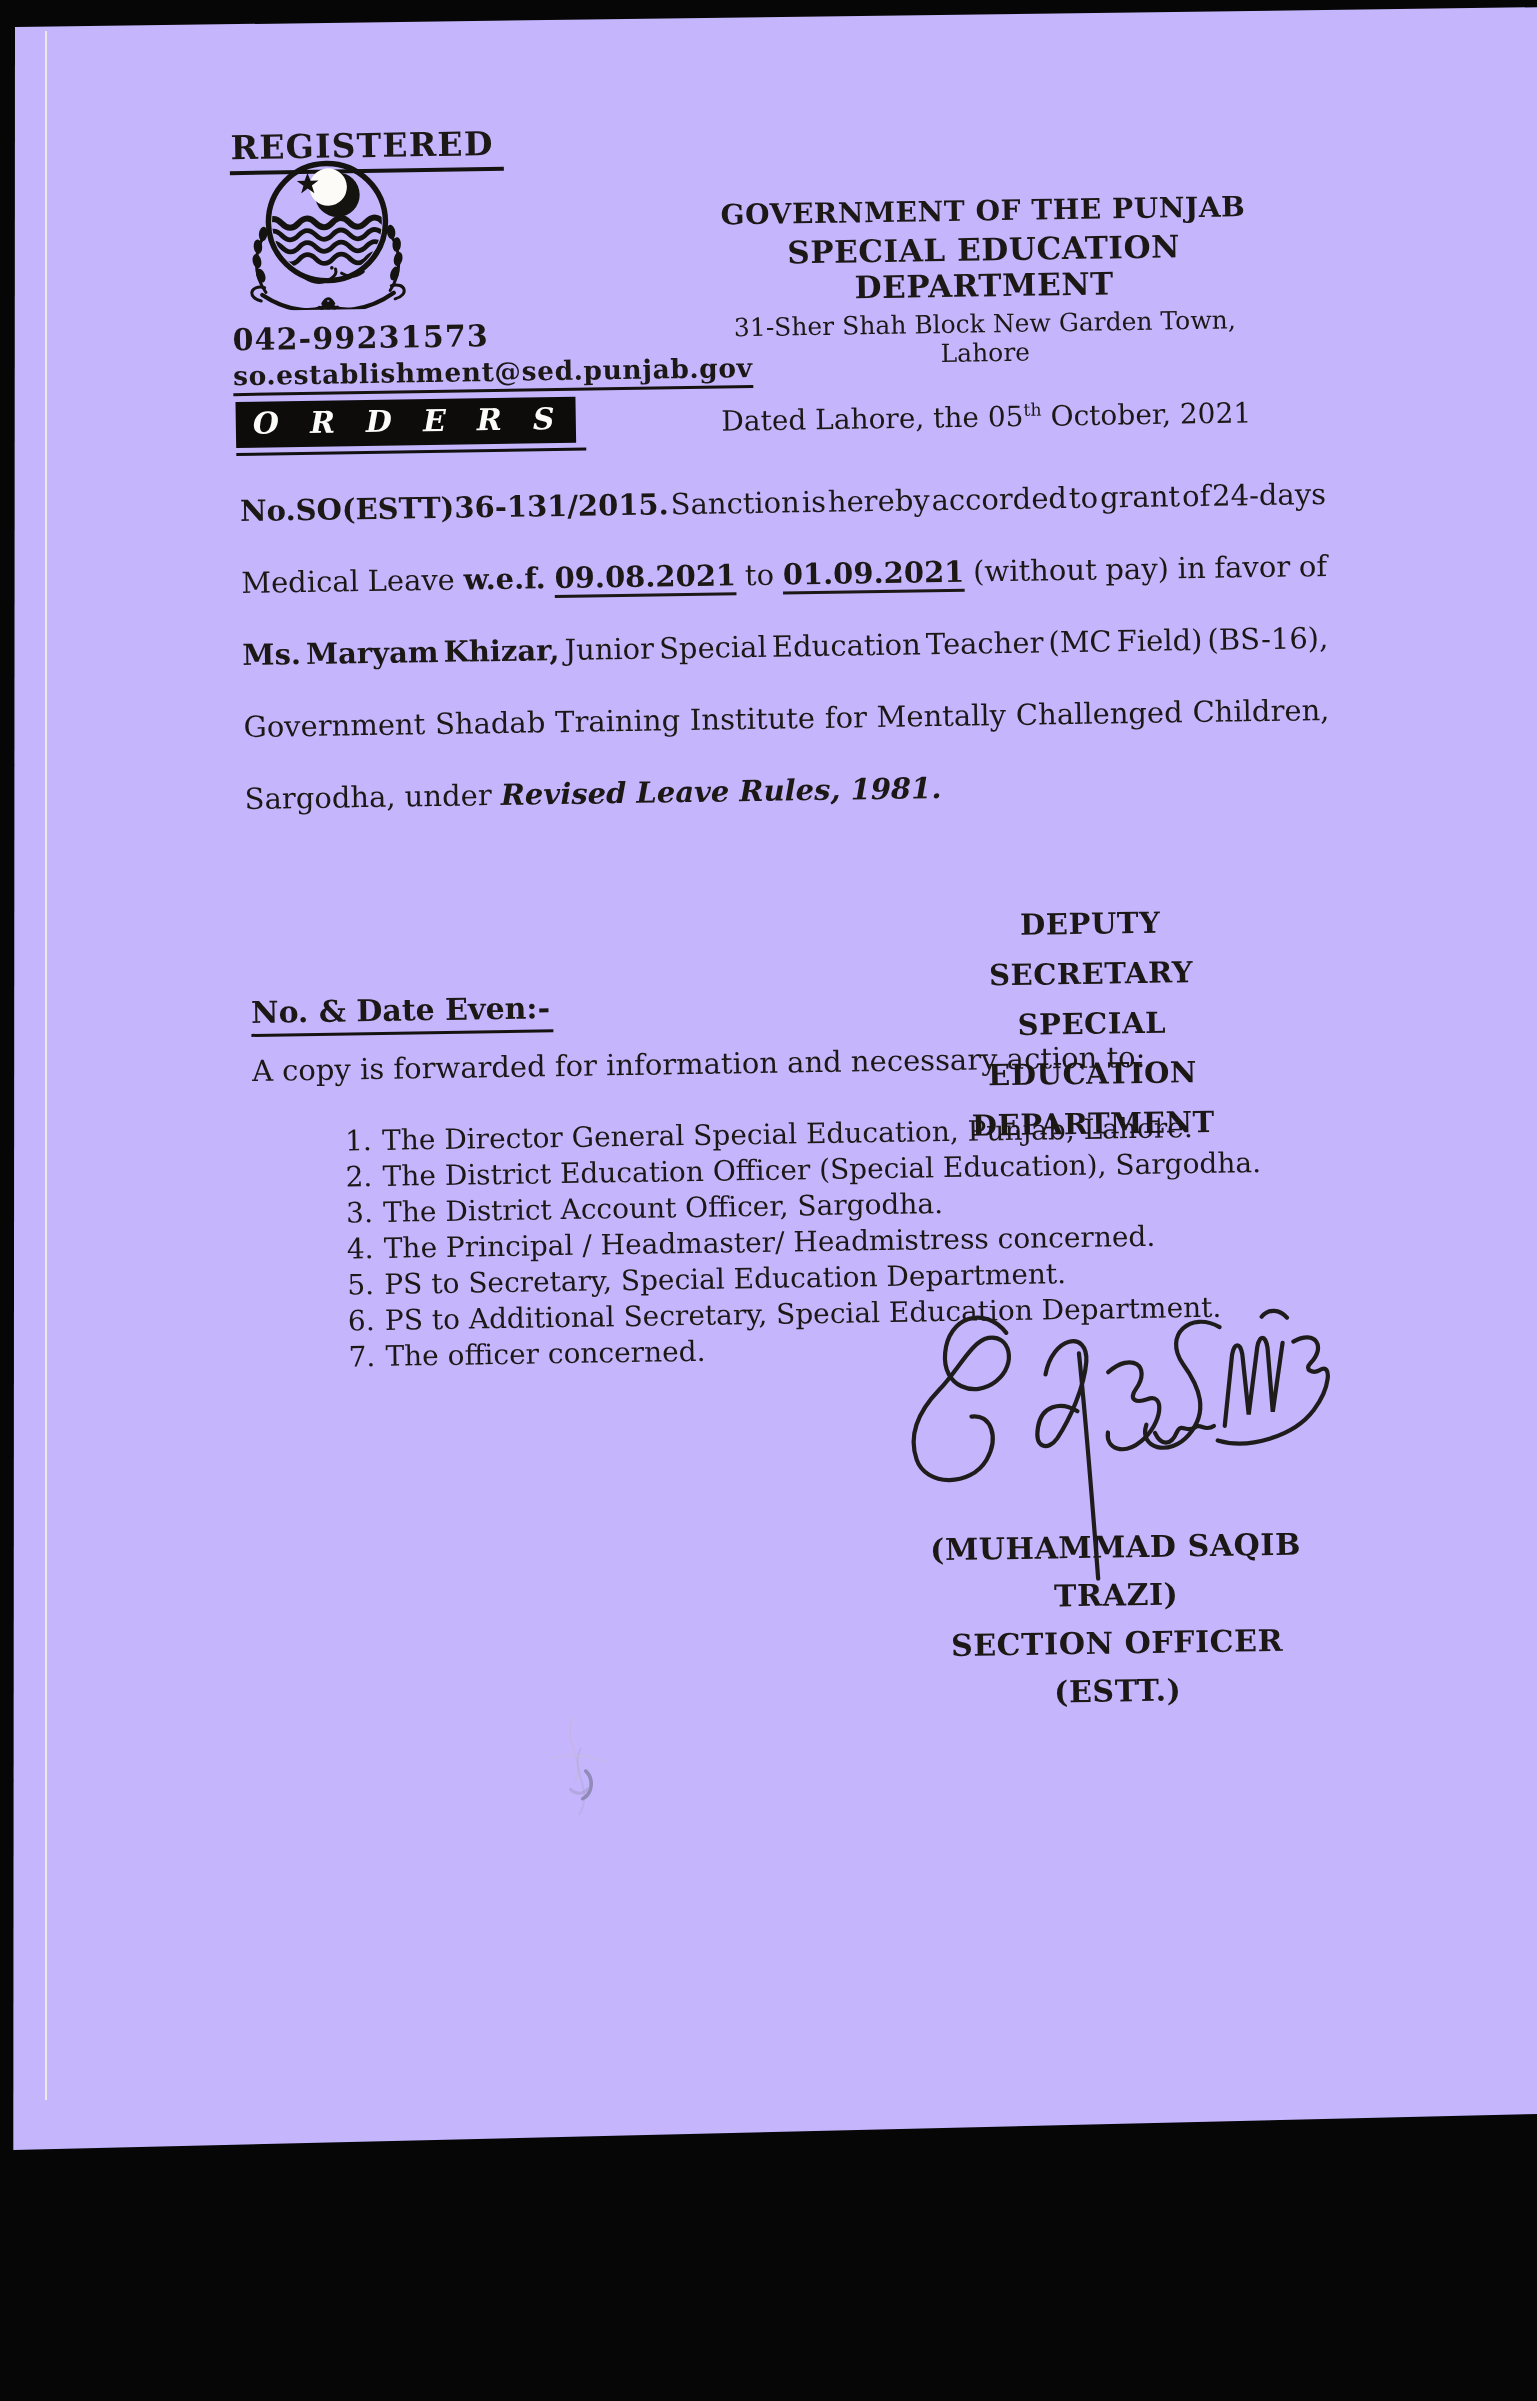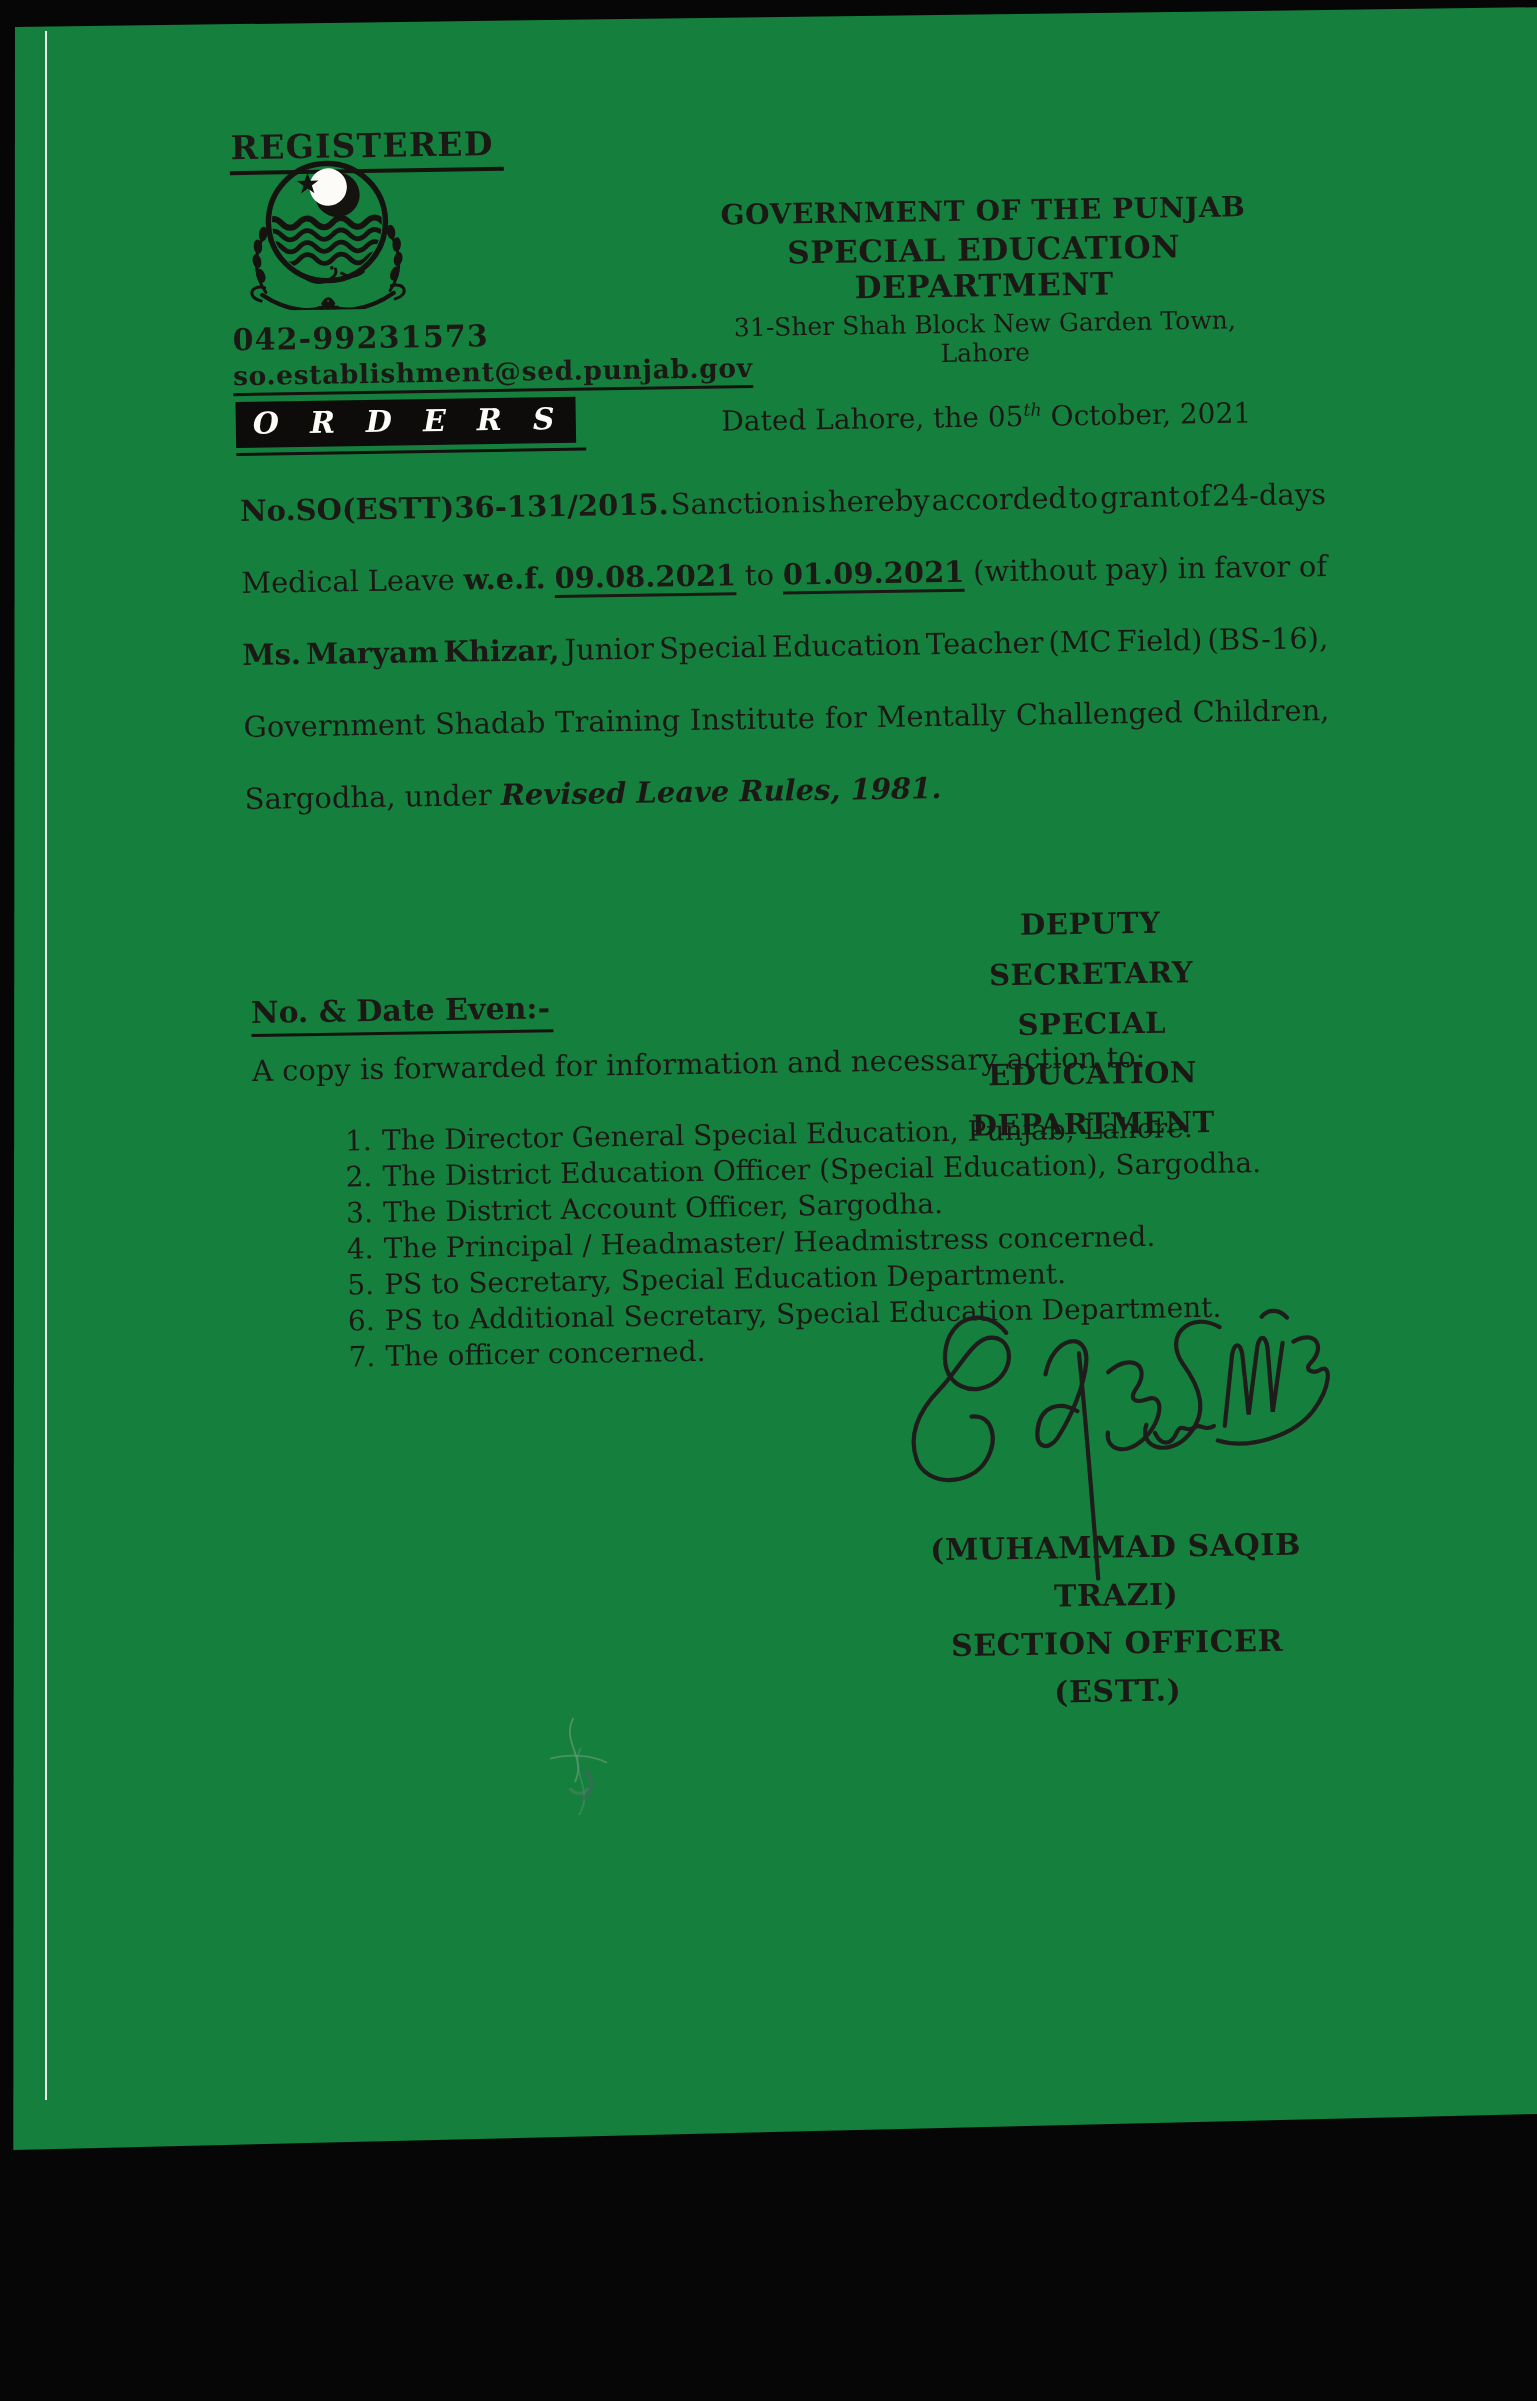--- a/index.html
+++ b/index.html
@@ -3,21 +3,21 @@
 <meta charset="utf-8">
 <style>
   html,body{margin:0;padding:0;}
   body{
     width:1538px;height:2401px;position:relative;overflow:hidden;
     background:#060606;
     font-family:"DejaVu Serif","Liberation Serif",serif;
     color:#1b1815;
   }
   #page{
-    position:absolute;inset:0;background:#15803d;
+    position:absolute;inset:0;background:#c4b5fd;
     clip-path:polygon(15px 27px, 1538px 7.2px, 1538px 2114px, 13.3px 2150px);
   }
   .scanline{position:absolute;left:45px;top:31px;width:1.8px;height:2069px;background:#eceae4;}
   #content{position:absolute;inset:0;transform:rotate(-0.9deg);transform-origin:241px 181px;}
 
   .registered{
     position:absolute;left:230px;top:128px;
     font-size:33px;font-weight:700;letter-spacing:1.2px;
     border-bottom:4.2px solid #15130f;padding:0 9.6px 3.6px 1.2px;display:inline-block;
   }
@@ -26,21 +26,21 @@
   .email{
     position:absolute;left:230px;top:360px;font-size:26.5px;font-weight:700;
     border-bottom:3px solid #15130f;padding-bottom:2.4px;display:inline-block;letter-spacing:0.6px;
   }
 
   .org{position:absolute;left:687px;top:206px;width:591px;text-align:center;}
   .org .l1{font-size:28px;font-weight:700;letter-spacing:0.6px;}
   .org .l2{font-size:31px;font-weight:700;letter-spacing:0.6px;margin-top:3.6px;}
   .org .l3{font-size:25px;margin-top:6px;}
   .org .date{font-size:28px;margin-top:33px;}
-  sup{font-size:0.62em;font-style:italic;}
+  sup{font-size:0.62em;}
 
   .orders{position:absolute;left:232px;top:402px;border-bottom:3.6px solid #121110;padding:0 9.6px 5.4px 0;display:inline-block;}
   .orders .box{
     background:#0d0c0b;color:#fbfbf8;display:inline-block;
     font-size:30px;font-weight:700;font-style:italic;letter-spacing:10.3px;
     padding:3.6px 11px 7.2px 17px;
   }
 
   .para{position:absolute;left:235px;top:475px;width:1086px;font-size:29px;}
   .oline{line-height:72px;height:72px;white-space:nowrap;}

